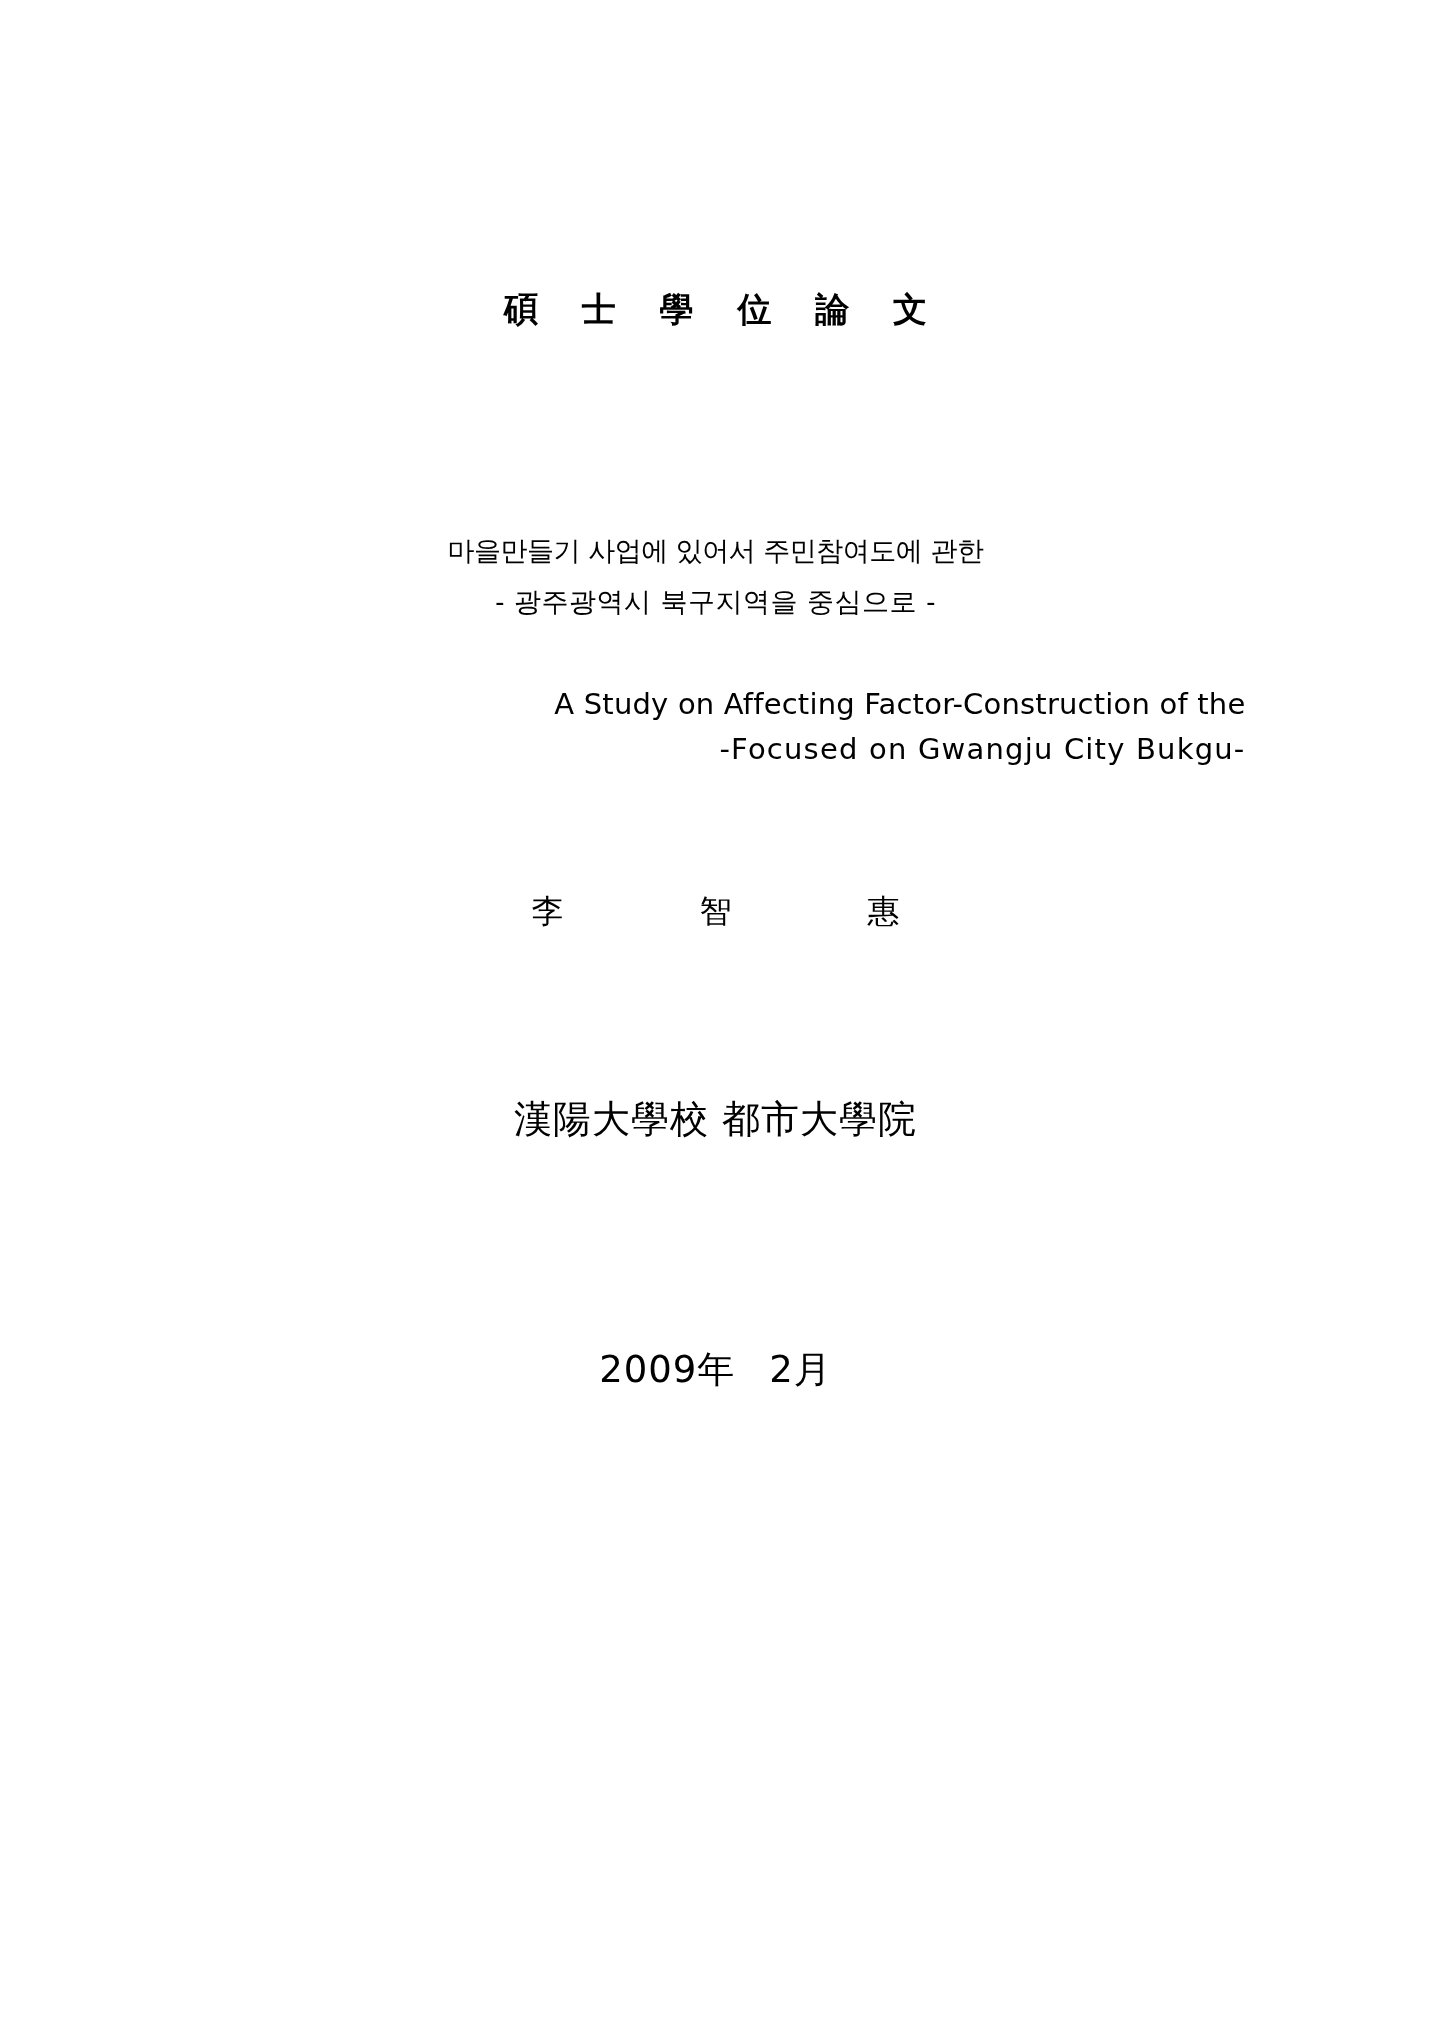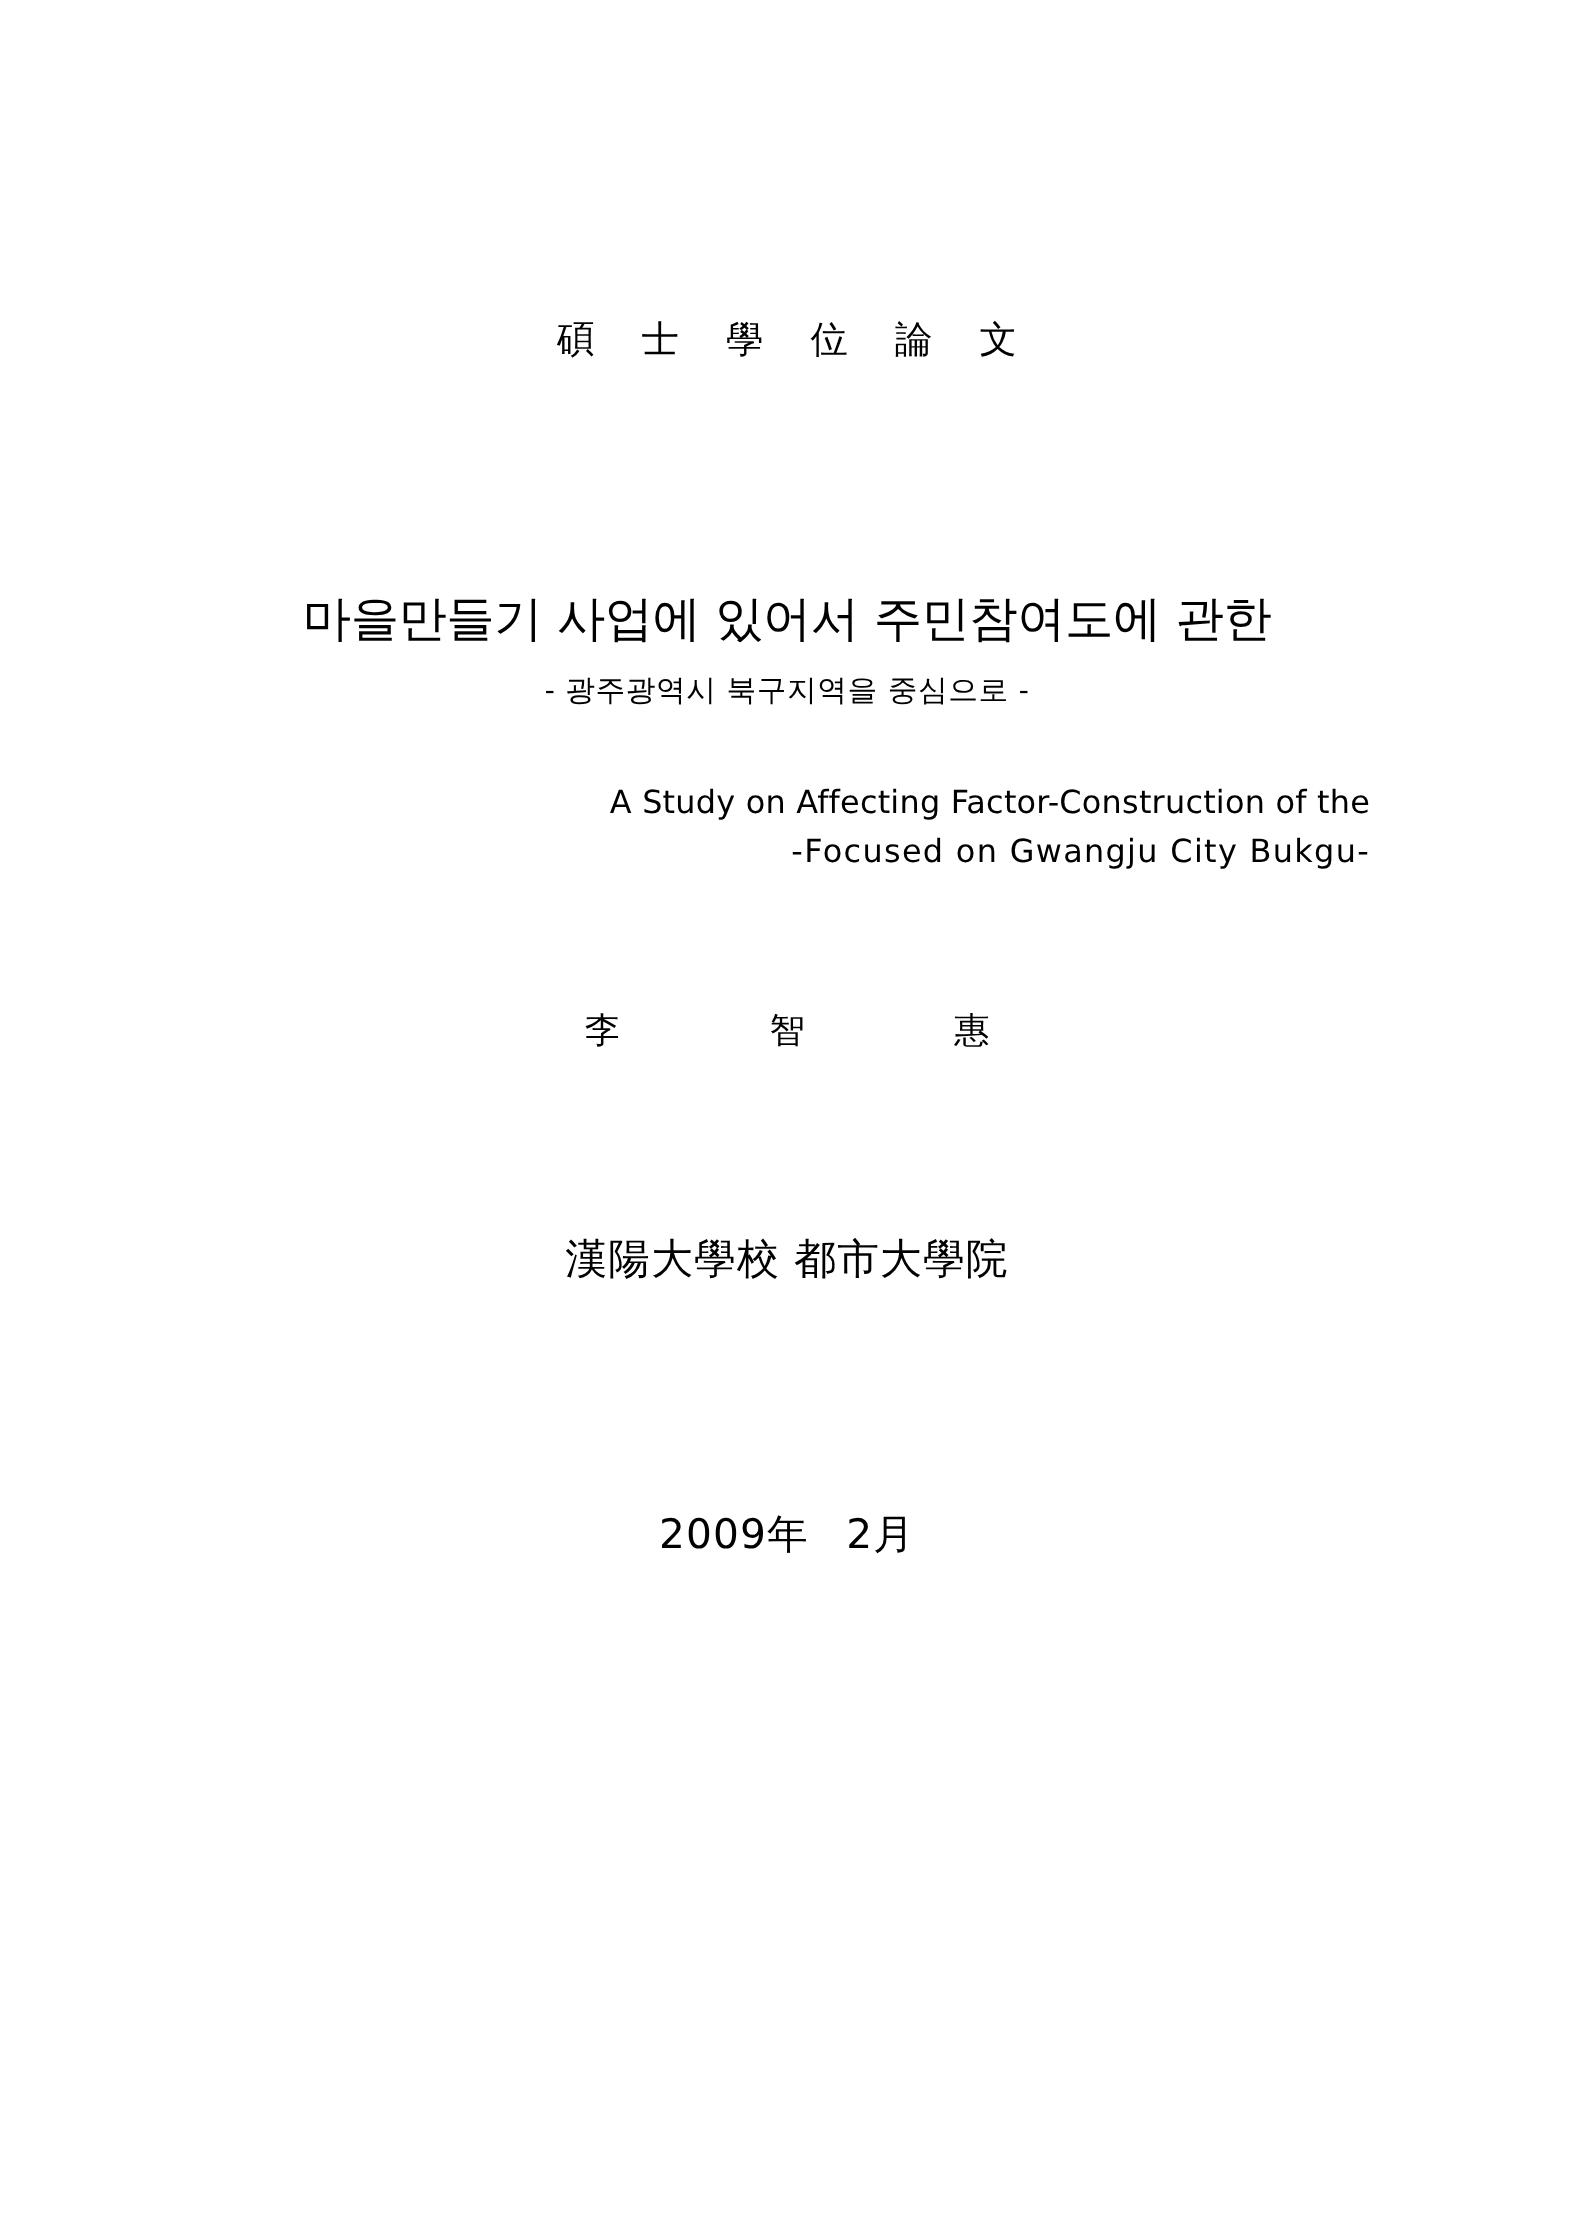--- a/index.html
+++ b/index.html
@@ -25,34 +25,34 @@
     align-items: center;
   }
 
   
   .doc-type {
     margin-top: 292px;
     font-family: "DejaVu Serif", "Liberation Serif", serif;
     font-size: 34px;
     letter-spacing: 16px;
     text-indent: 16px;
-    font-weight: 400;
+    font-weight: 700;
     line-height: 1;
     white-space: nowrap;
   }
 
   
   .title-block {
     margin-top: 205px;
     text-align: center;
     width: 1000px;
   }
   .title-ko {
     font-family: "DejaVu Sans", "Liberation Sans", sans-serif;
-    font-size: 44px;
+    font-size: 27px;
     font-weight: 400;
     line-height: 1.45;
     letter-spacing: -0.5px;
   }
   .subtitle-ko {
     margin-top: 14px;
     font-family: "DejaVu Serif", "Liberation Serif", serif;
     font-size: 27px;
     font-weight: 400;
     letter-spacing: 0.5px;

